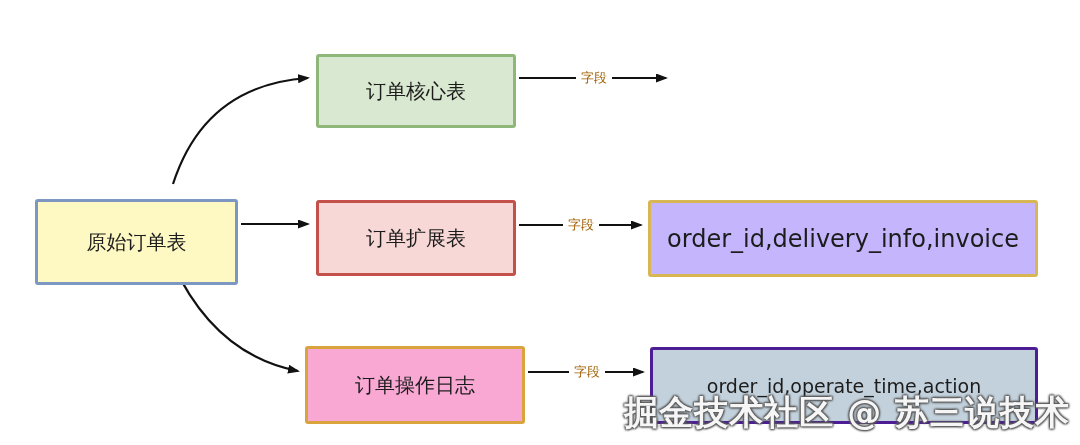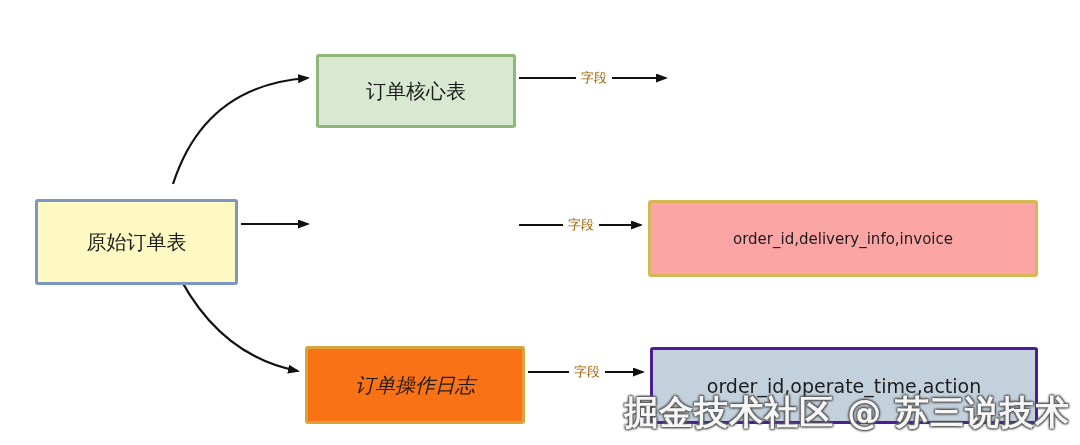--- a/index.html
+++ b/index.html
@@ -11,22 +11,22 @@
   .box{
     position:absolute;display:flex;align-items:center;justify-content:center;
     box-sizing:border-box;border-radius:3px;z-index:2;
     color:#1c1c1c;font-size:20px;text-align:center;margin-top:14px;
   }
   .box span{white-space:nowrap;}
   .source-box   {left:35px;  top:185px; width:203px; height:86px; background:#fef9c3; border:3px solid #7d97c3;}
   .core-box     {left:316px; top:40px;  width:200px; height:74px; background:#d9e8d0; border:3px solid #8fb779;}
   .corefld-box  {left:673px; top:38px;  width:342px; height:77px; background:#e7e0ef; border:3px solid #8f7aa5; font-size:19px;}
   .ext-box      {left:316px; top:186px; width:200px; height:76px; background:#f8d8d6; border:3px solid #c3504a;}
-  .extfld-box   {left:648px; top:186px; width:390px; height:77px; background:#fca5a5; border:3px solid #d9b654; font-size:15px;}
-  .log-box      {left:305px; top:332px; width:220px; height:78px; background:#f97316; border:3px solid #d9a43b;font-style:italic;}
+  .extfld-box   {left:648px; top:186px; width:390px; height:77px; background:#c4b5fd; border:3px solid #d9b654; font-size:24px;}
+  .log-box      {left:305px; top:332px; width:220px; height:78px; background:#f9a8d4; border:3px solid #d9a43b;}
   .logfld-box   {left:650px; top:333px; width:388px; height:77px; background:#c2d1dc; border:3px solid #4c1d95; font-size:19px;}
   .edge-label{
     position:absolute;z-index:3;background:#ffffff;padding:0 5px;
     font-size:13px;color:#a16207;transform:translate(-50%,-50%);white-space:nowrap;
   }
   .edge-label-1{left:594px;top:78px;}
   .edge-label-2{left:581px;top:225px;}
   .edge-label-3{left:587px;top:372px;}
   .watermark{
     position:absolute;right:10px;bottom:9px;z-index:4;
@@ -55,20 +55,23 @@
   </svg>
 
   <div class="box source-box">
     <span>原始订单表</span>
   </div>
 
   <div class="box core-box">
     <span>订单核心表</span>
   </div>
 
+  <div class="box ext-box">
+    <span>订单扩展表</span>
+  </div>
   <div class="box extfld-box">
     <span>order_id,delivery_info,invoice</span>
   </div>
 
   <div class="box log-box">
     <span>订单操作日志</span>
   </div>
   <div class="box logfld-box">
     <span>order_id,operate_time,action</span>
   </div>

